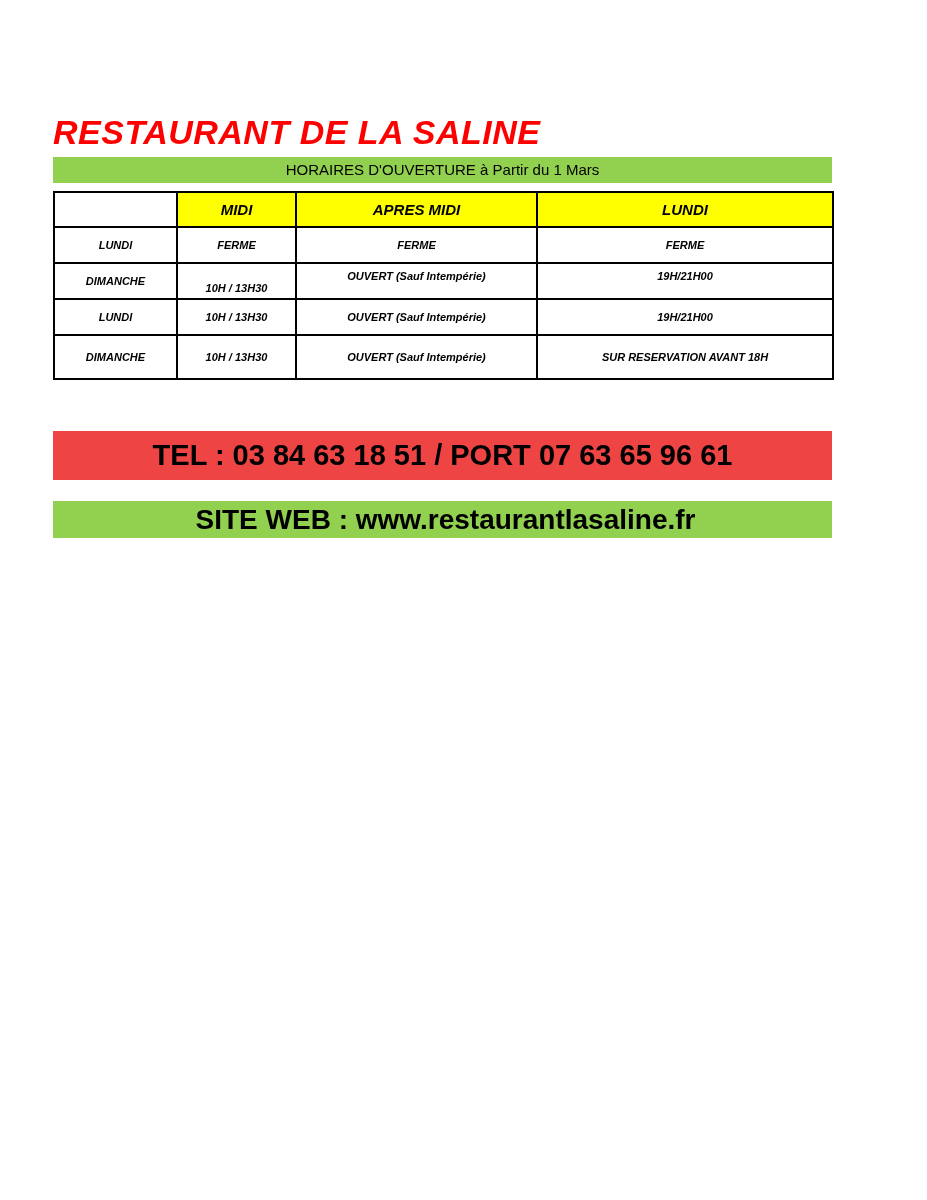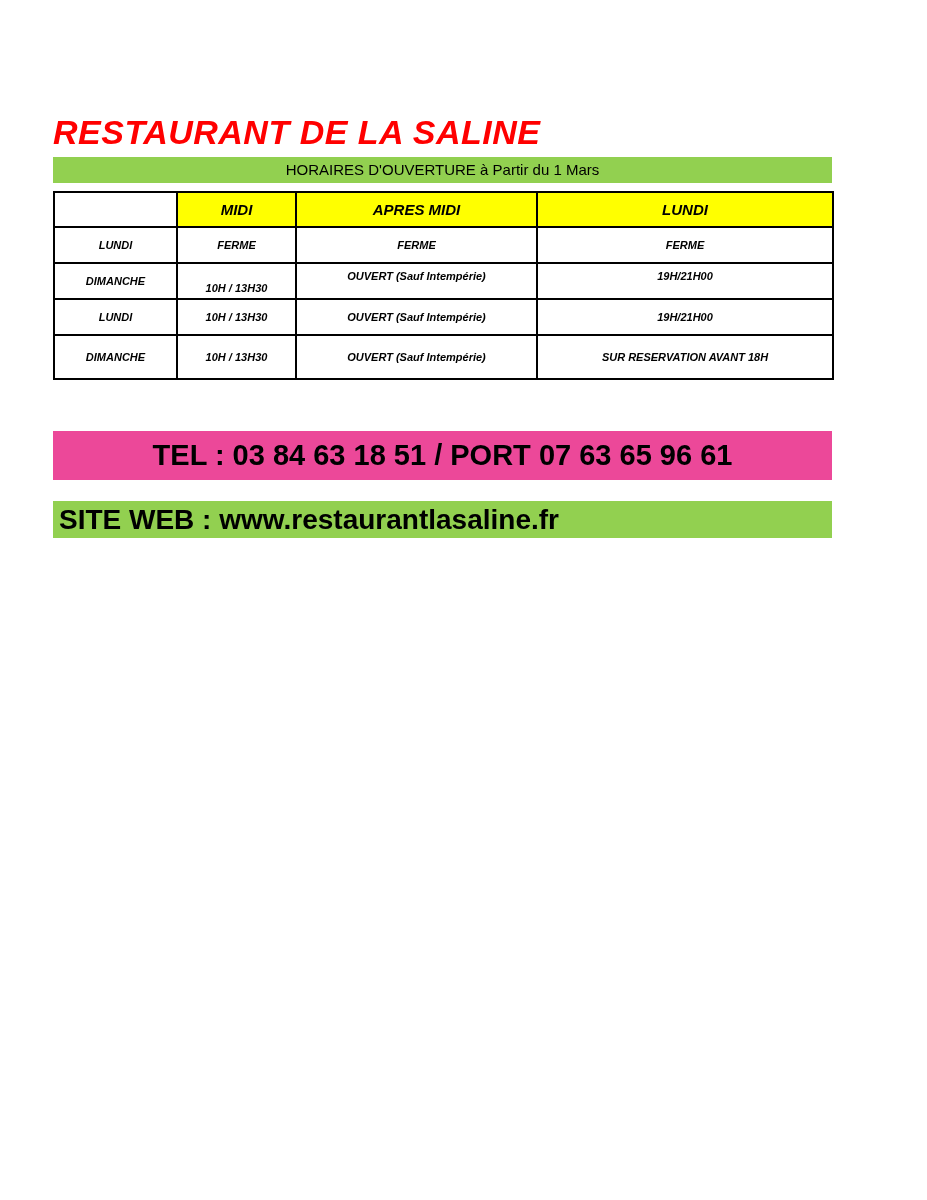--- a/index.html
+++ b/index.html
@@ -74,33 +74,33 @@
     background: #ffffff;
     font-size: 11px;
   }
   .hours-table tbody tr.tall td { height: 44px; }
   .hours-table tbody td.va-bottom { vertical-align: bottom; padding-bottom: 4px; }
   .hours-table tbody td.va-top    { vertical-align: top;    padding-top: 6px; }
   .phone-banner {
     margin-top: 51px;
     height: 49px;
     line-height: 49px;
-    background: #ec4899;
+    background: #ef4444;
     text-align: center;
     font-size: 29px;
     font-weight: bold;
     color: #000000;
     white-space: nowrap;
   }
   .website-banner {
     margin-top: 21px;
     height: 37px;
     line-height: 37px;
     background: #92d050;
-    text-align: left;
+    text-align: center;
     padding-left: 6px;
     font-size: 28px;
     font-weight: bold;
     color: #000000;
     white-space: nowrap;
   }
 </style>
 </head>
 <body>
 

